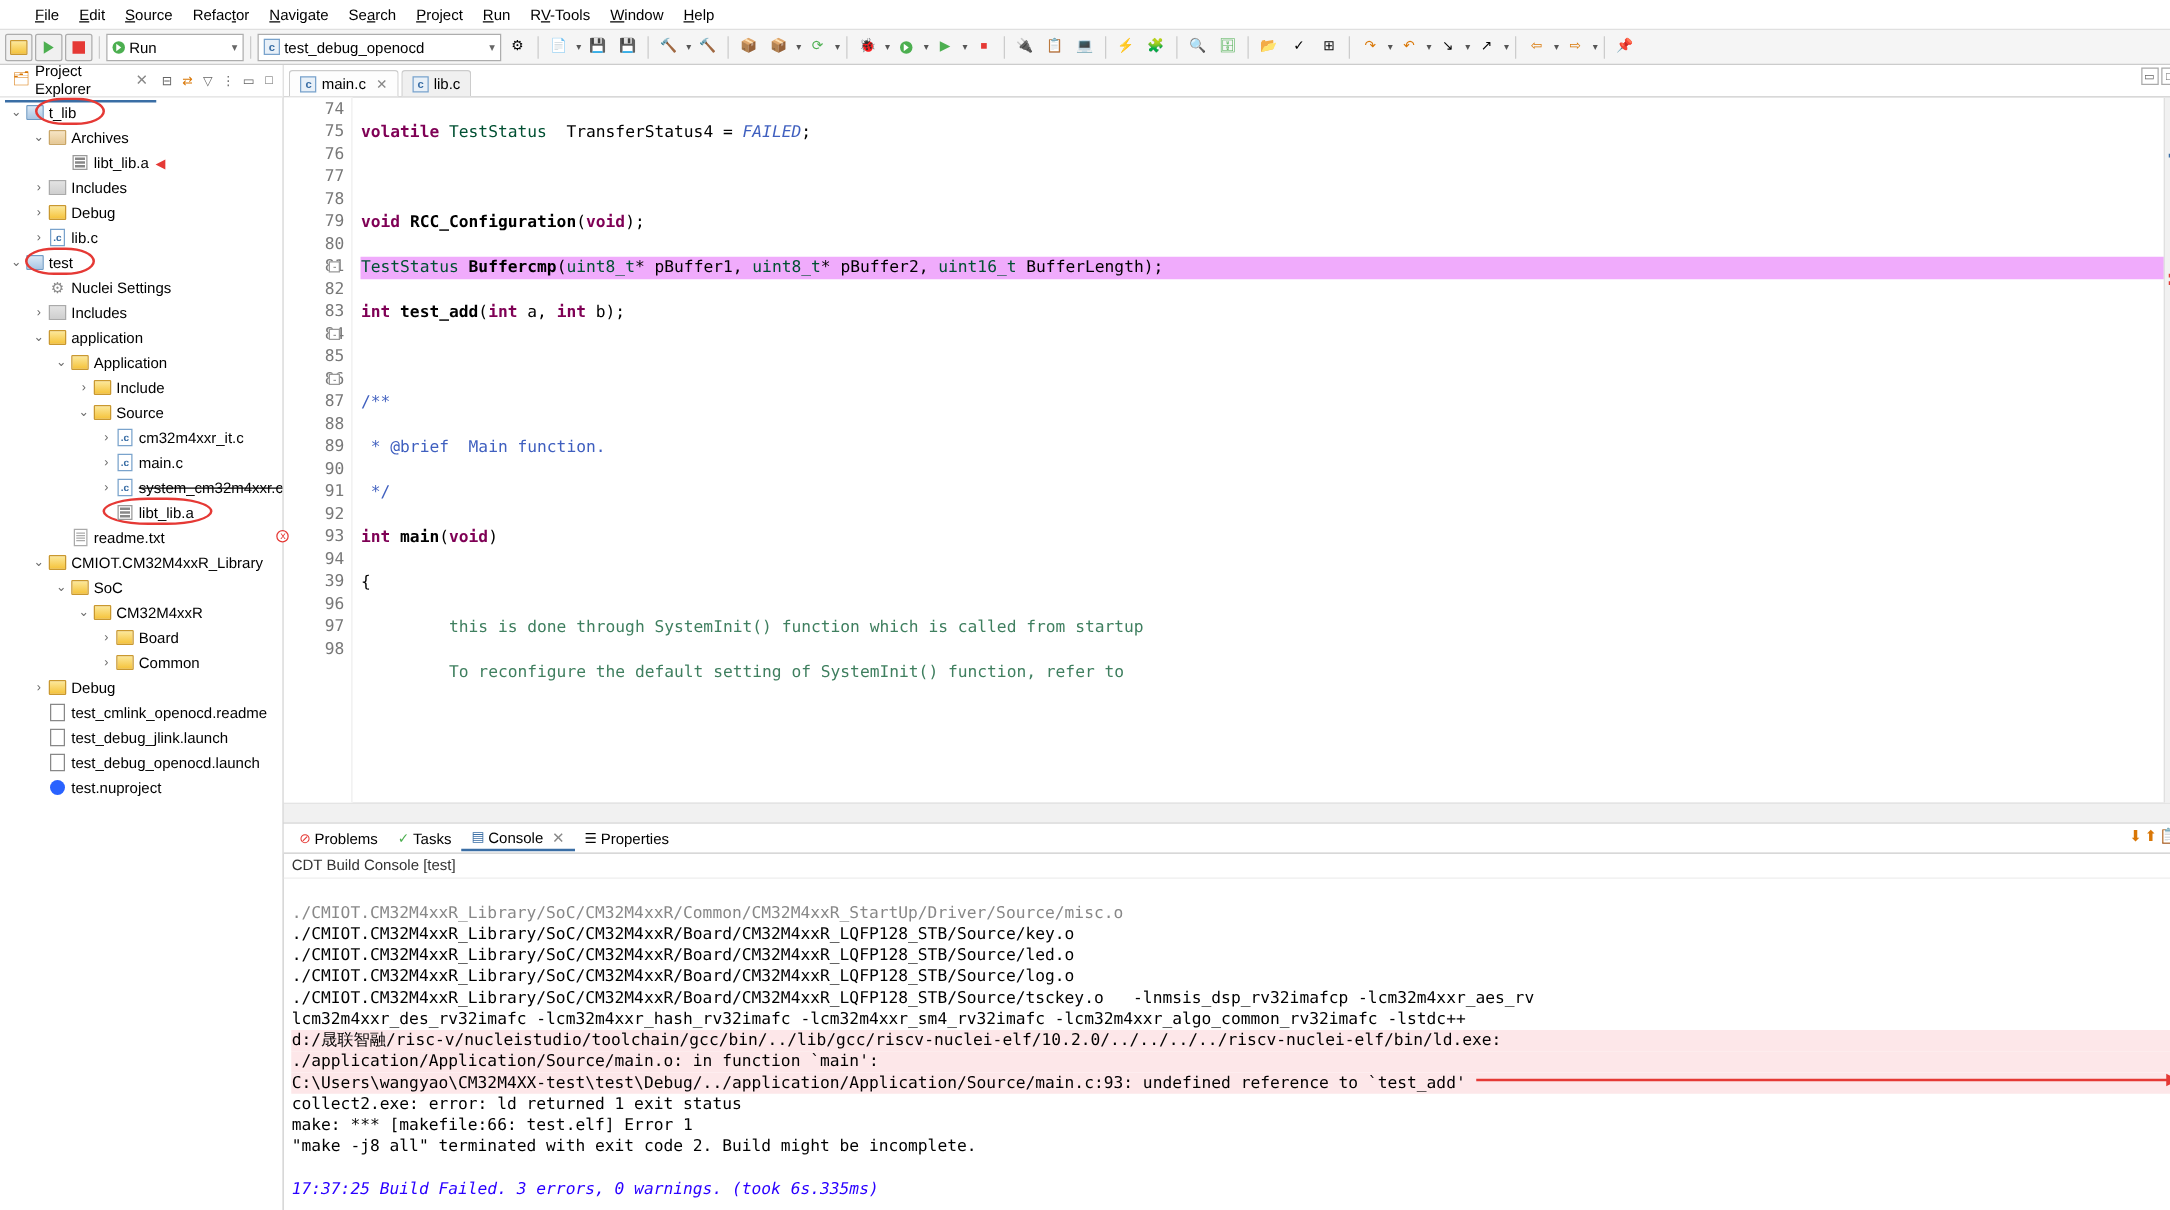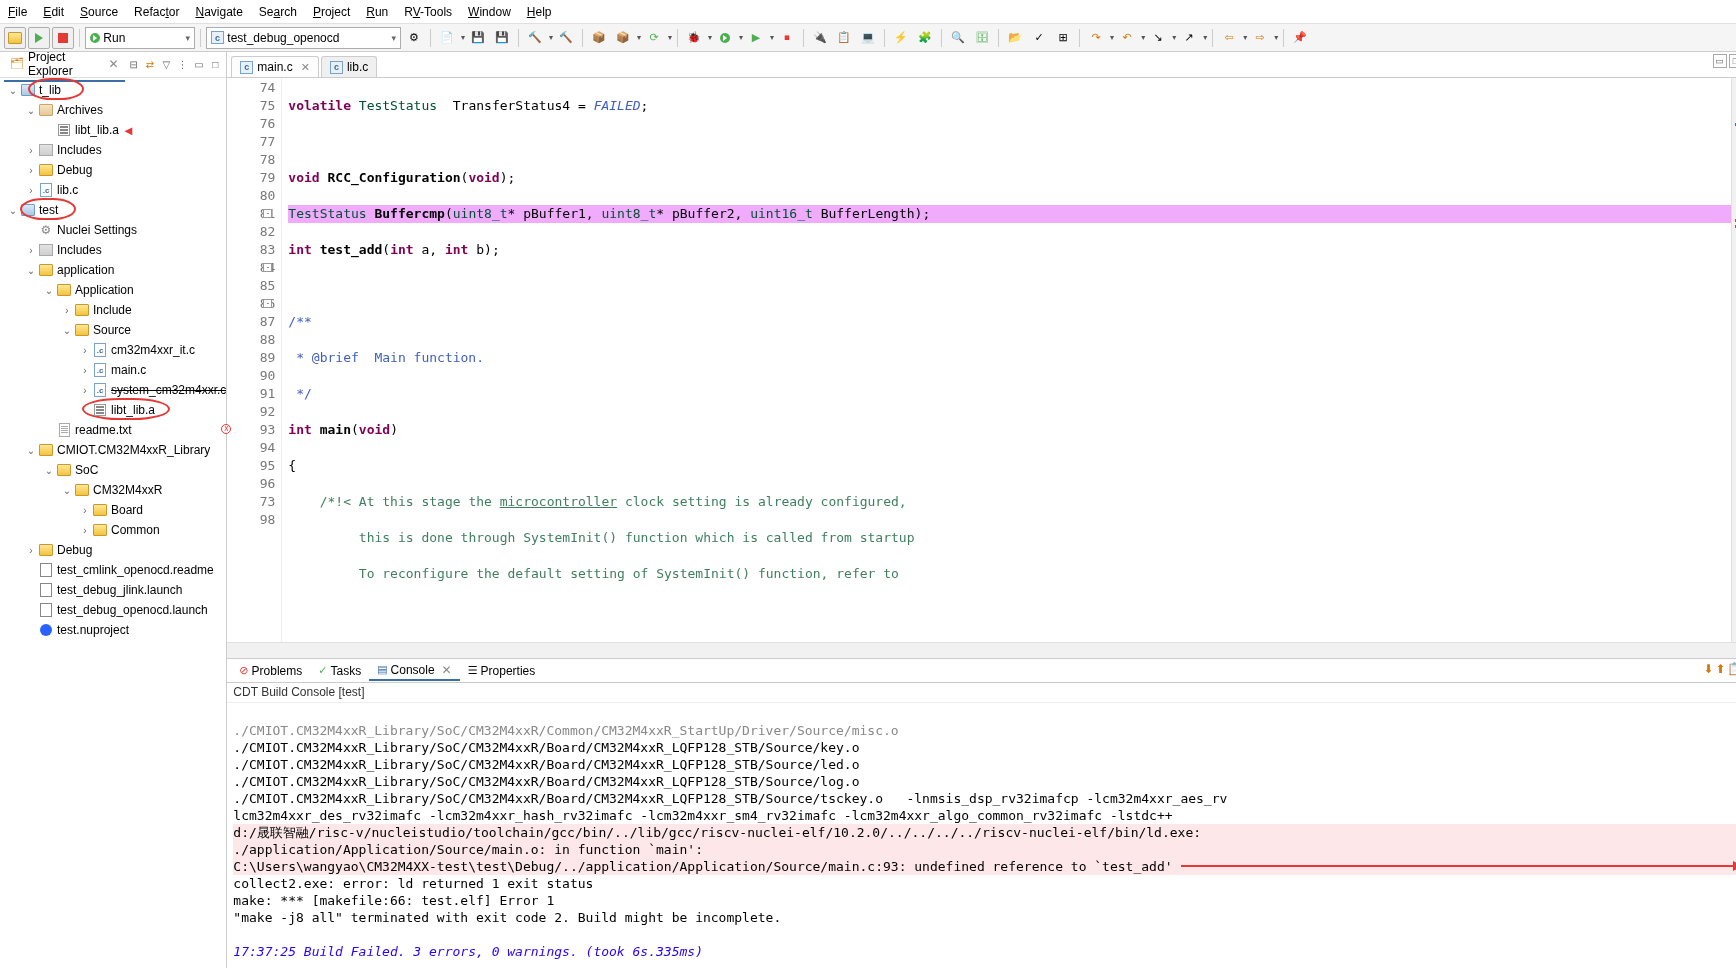--- a/index.html
+++ b/index.html
@@ -1,17 +1,17 @@
 <!DOCTYPE html>
 <html><head>
 <meta charset="utf-8">
 <style>
 * { box-sizing: border-box; margin: 0; padding: 0; }
 body { font-family: "Segoe UI", Tahoma, sans-serif; font-size: 12px; color: #000; background: #fff; width: 1736px; height: 968px; overflow: hidden; }
-.menubar { display: flex; background: #fff; border-bottom: 1px solid #e0e0e0; height: 24px; align-items: center; padding-left: 0; }
+.menubar { display: flex; background: #fff; border-bottom: 1px solid #e0e0e0; height: 24px; align-items: center; padding-left: 20px; }
 .menubar .mi { padding: 2px 8px; cursor: pointer; }
 .menubar .mi u { text-decoration: underline; }
 .toolbar { display: flex; background: #f5f5f5; border-bottom: 1px solid #ccc; height: 28px; align-items: center; padding: 0 4px; gap: 2px; }
 .tbtn { display: inline-flex; align-items: center; justify-content: center; width: 22px; height: 22px; border: 1px solid transparent; border-radius: 2px; }
 .tbtn.b { border-color: #adadad; background: #f0f0f0; }
 .tsep { width: 1px; height: 18px; background: #ccc; margin: 0 3px; }
 .tcombo { display: inline-flex; align-items: center; height: 22px; border: 1px solid #adadad; background: #fff; padding: 0 4px; font-size: 12px; }
 .tcombo.run { width: 110px; }
 .tcombo.cfg { width: 195px; }
 .tcombo .dd { margin-left: auto; color: #666; font-size: 9px; }
@@ -486,38 +486,37 @@
             <div class="ln">85</div>
           <div class="ln">86<span class="fold">-</span></div>
             <div class="ln">87</div>
             <div class="ln">88</div>
             <div class="ln">89</div>
             <div class="ln">90</div>
             <div class="ln">91</div>
             <div class="ln">92</div>
           <div class="ln"><span class="mk err">x</span>93</div>
           <div class="ln">94</div>
-            <div class="ln">95</div>
+            <div class="ln">39</div>
             <div class="ln">96</div>
-            <div class="ln">73</div>
+            <div class="ln">97</div>
             <div class="ln">98</div>
         </div>
         <div class="code">
 <div class="cl"><span class="kw">volatile</span> <span class="ty">TestStatus</span>  TransferStatus4 = <span class="cd" style="font-style:italic">FAILED</span>;</div>
 <div class="cl"></div>
 <div class="cl"><span class="kw">void</span> <span class="fn">RCC_Configuration</span>(<span class="kw">void</span>);</div>
 <div class="cl hl-line"><span class="ty">TestStatus</span> <span class="fn">Buffercmp</span>(<span class="ty">uint8_t</span>* pBuffer1, <span class="ty">uint8_t</span>* pBuffer2, <span class="ty">uint16_t</span> BufferLength);</div>
 <div class="cl"><span class="kw">int</span> <span class="fn">test_add</span>(<span class="kw">int</span> a, <span class="kw">int</span> b);</div>
 <div class="cl"></div>
 <div class="cl"><span class="cd">/**</span></div>
 <div class="cl"><span class="cd"> * @brief  Main function.</span></div>
 <div class="cl"><span class="cd"> */</span></div>
 <div class="cl"><span class="kw">int</span> <span class="fn">main</span>(<span class="kw">void</span>)</div>
 <div class="cl">{</div>
-<div class="cl">    <span class="cm">/*!&lt; At this stage the <u>microcontroller</u> clock setting is already configured,</span></div>
 <div class="cl">    <span class="cm">     this is done through SystemInit() function which is called from startup</span></div>
 <div class="cl">    <span class="cm">     To reconfigure the default setting of SystemInit() function, refer to</span></div>
 
 
 
 
 
 
 
 

